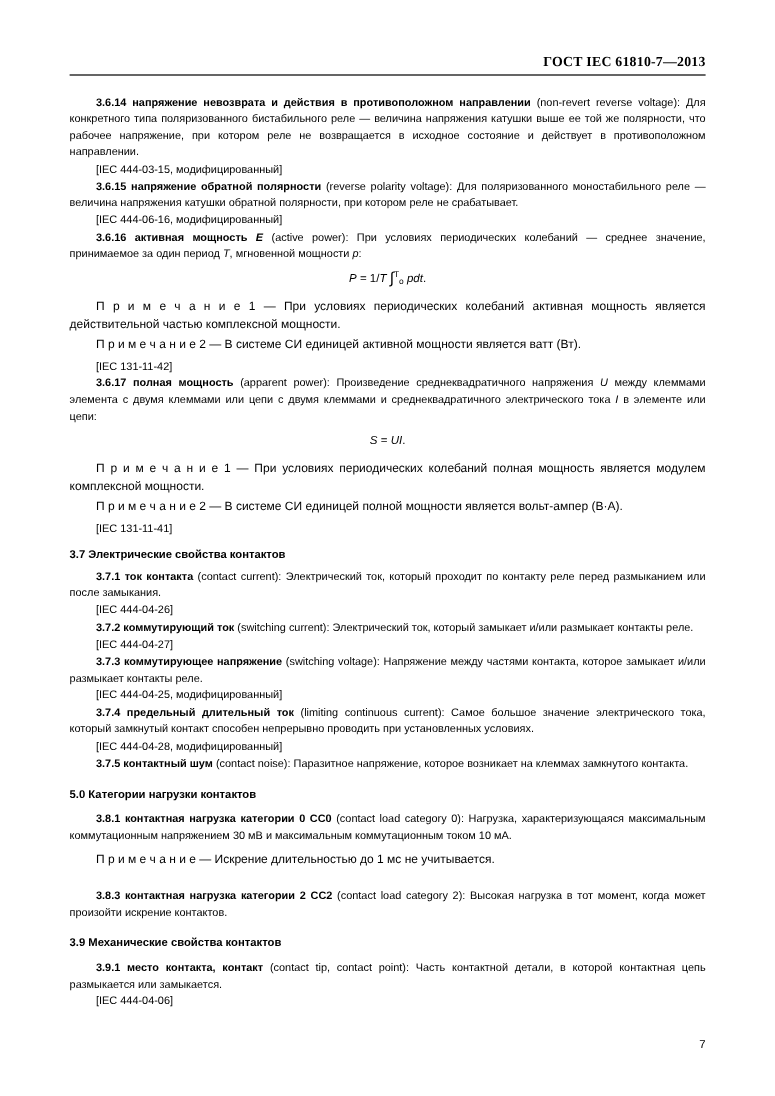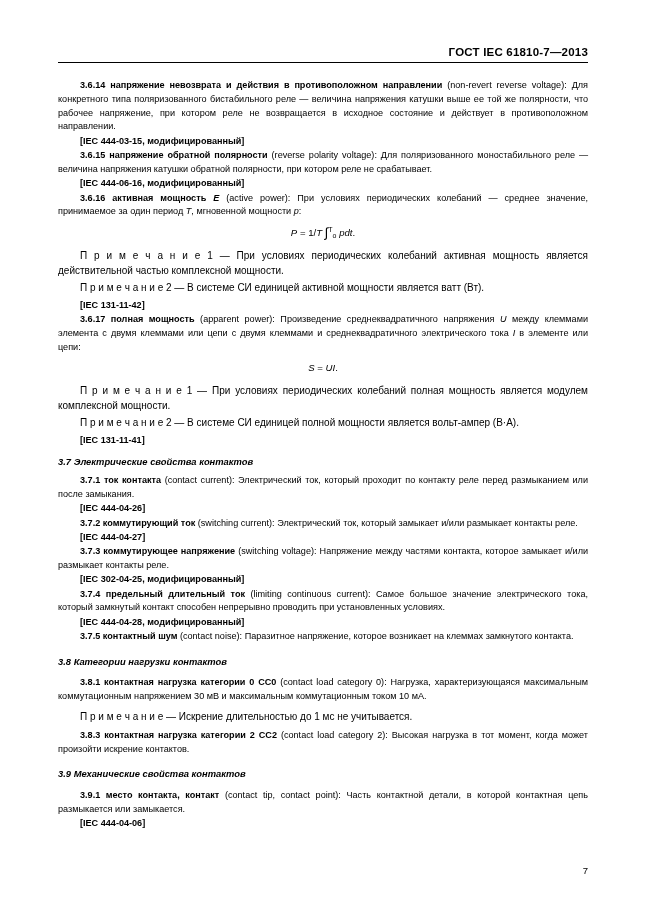--- a/index.html
+++ b/index.html
@@ -20,20 +20,21 @@
     height: 913px;
     box-sizing: border-box;
     padding: 46px 58px 40px 58px;
   }
   .header {
     text-align: right;
     font-size: 11.5px;
     font-weight: bold;
     letter-spacing: 0.2px;
     padding-bottom: 4px;
+    font-family: Liberation Serif, serif;
   }
   .header-rule {
     border-bottom: 1.1px solid #000;
     margin: 0 0 16px 0;
   }
   .body-text {
     font-size: 9.1px;
     line-height: 1.52;
     text-align: justify;
   }
@@ -60,25 +61,23 @@
     line-height: 1.5;
     text-align: justify;
     text-indent: 22px;
     margin: 2px 0 1px 0;
   }
   .section-head {
     font-size: 9.4px;
     font-weight: bold;
     margin: 11px 0 7px 0;
     text-indent: 0;
-    font-style: italic;
   }
   .ref {
     text-indent: 22px;
-    font-weight: bold;
   }
   .pagenum {
     position: absolute;
     right: 58px;
     bottom: 37px;
     font-size: 9.5px;
   }
   sub {
     font-size: 7px;
     vertical-align: baseline;
@@ -133,35 +132,35 @@
 
     <p class="section-head" style="margin:7px 0 5px 0">3.7 Электрические свойства контактов</p>
 
     <p class="indent"><span class="b">3.7.1</span> <span class="b">ток контакта</span> <span>(contact current)</span><span>: Электрический ток, который проходит по контакту реле перед размыканием или после замыкания.</span></p>
     <p class="ref">[IEC 444-04-26]</p>
 
     <p class="indent"><span class="b">3.7.2</span> <span class="b">коммутирующий ток</span> <span>(switching current)</span><span>: Электрический ток, который замыкает и/или размыкает контакты реле.</span></p>
     <p class="ref">[IEC 444-04-27]</p>
 
     <p class="indent"><span class="b">3.7.3</span> <span class="b">коммутирующее напряжение</span> <span>(switching voltage)</span><span>: Напряжение между частями контакта, которое замыкает и/или размыкает контакты реле.</span></p>
-    <p class="ref">[IEC 302-04-25, модифицированный]</p>
+    <p class="ref">[IEC 444-04-25, модифицированный]</p>
 
     <p class="indent"><span class="b">3.7.4</span> <span class="b">предельный длительный ток</span> <span>(limiting continuous current)</span><span>: Самое большое значение электрического тока, который замкнутый контакт способен непрерывно проводить при установленных условиях.</span></p>
     <p class="ref">[IEC 444-04-28, модифицированный]</p>
 
     <p class="indent"><span class="b">3.7.5</span> <span class="b">контактный шум</span> <span>(contact noise)</span><span>: Паразитное напряжение, которое возникает на клеммах замкнутого контакта.</span></p>
 
-    <p class="section-head">3.8 Категории нагрузки контактов</p>
+    <p class="section-head">5.0 Категории нагрузки контактов</p>
 
     <p class="indent"><span class="b">3.8.1</span> <span class="b">контактная нагрузка категории 0 CC0</span> <span>(contact load category 0)</span><span>: Нагрузка, характеризующаяся максимальным коммутационным напряжением 30 мВ и максимальным коммутационным  током 10 мА.</span></p>
 
 
     <p class="note" style="margin-top:5px">П р и м е ч а н и е — Искрение длительностью до 1 мс не учитывается.</p>
 
-    <p class="indent" style="margin-top:5px"><span class="b">3.8.3</span> <span class="b">контактная нагрузка категории 2 CC2</span> <span>(contact load category 2)</span><span>: Высокая нагрузка в тот момент, когда может произойти искрение контактов.</span></p>
+    <p class="indent" style="margin-top:16px"><span class="b">3.8.3</span> <span class="b">контактная нагрузка категории 2 CC2</span> <span>(contact load category 2)</span><span>: Высокая нагрузка в тот момент, когда может произойти искрение контактов.</span></p>
 
     <p class="section-head">3.9 Механические свойства контактов</p>
 
     <p class="indent"><span class="b">3.9.1</span> <span class="b">место контакта, контакт</span> <span>(contact tip, contact point)</span><span>: Часть контактной детали, в которой контактная цепь размыкается или замыкается.</span></p>
     <p class="ref">[IEC 444-04-06]</p>
 
   </div>
 
   <div class="pagenum">7</div>
 </div>

